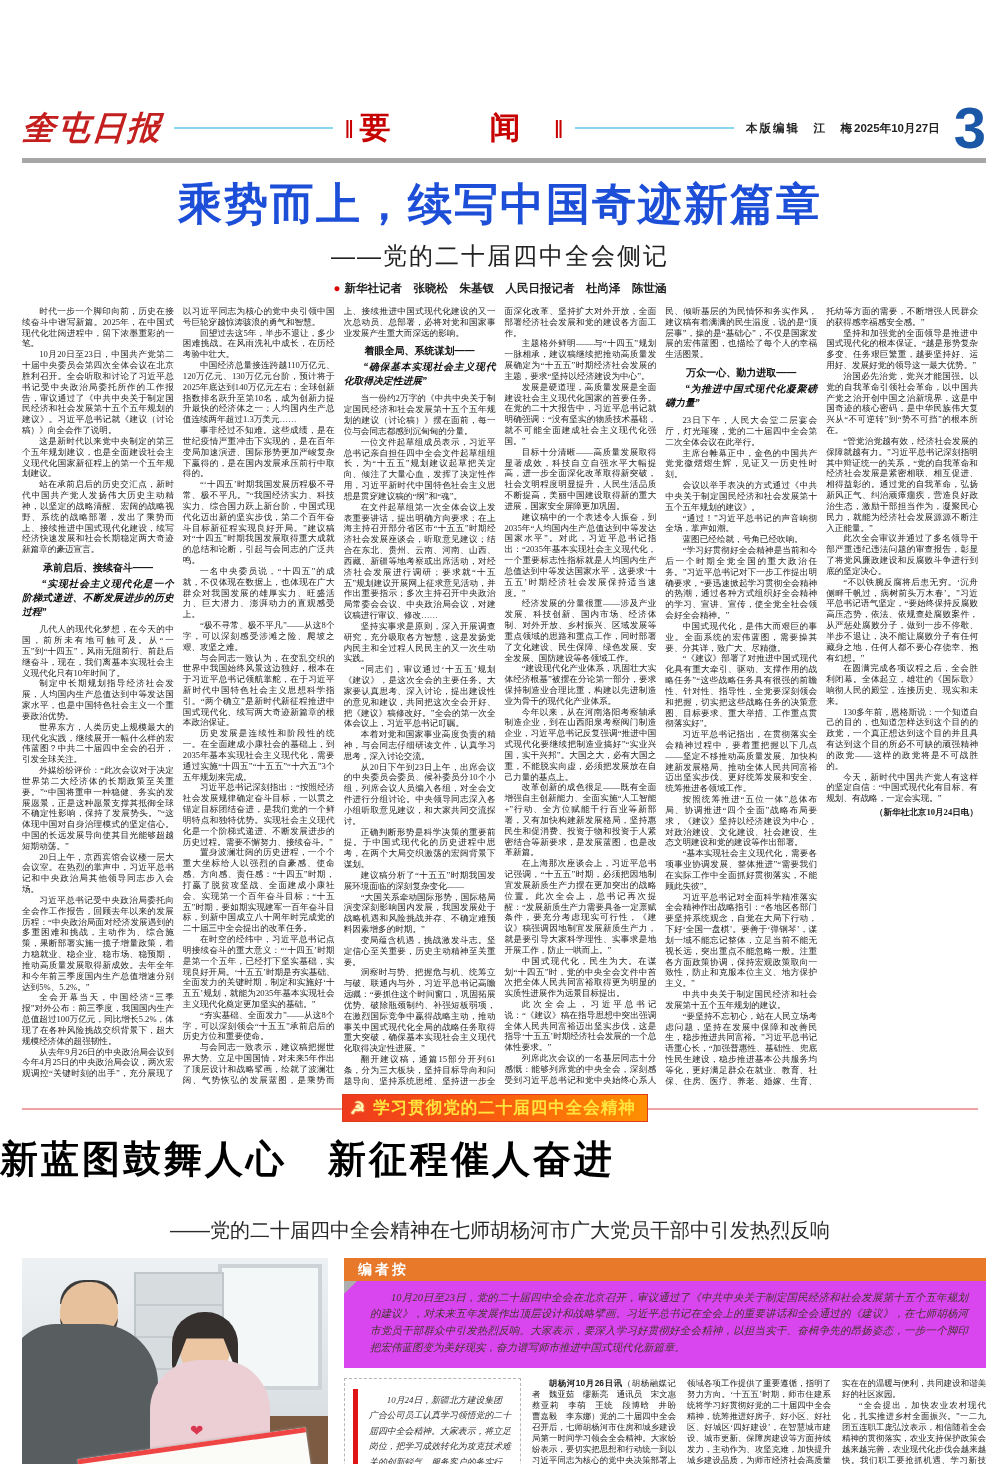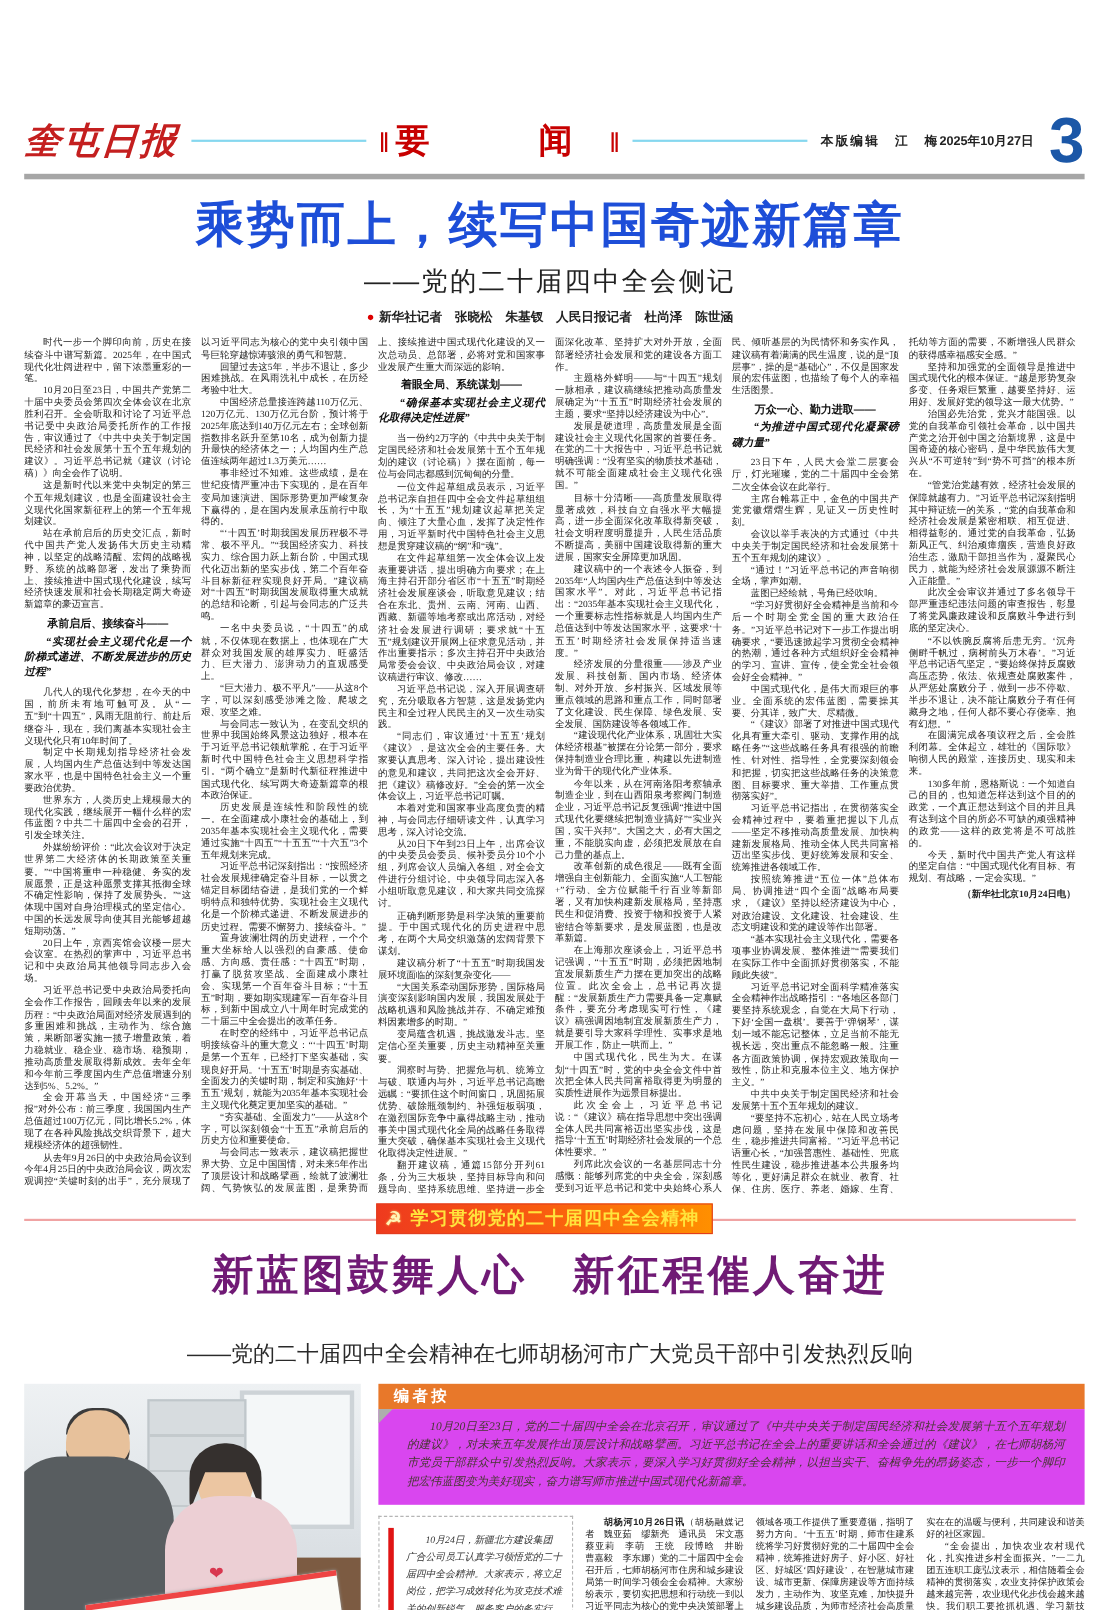--- a/index.html
+++ b/index.html
@@ -47,21 +47,21 @@
   .banner-wrap{position:relative;height:32px;margin:6px 22px 0;}
   .banner-line{position:absolute;left:0;right:0;top:14px;height:2px;background:#f0a3a3;}
   .banner{position:absolute;left:320px;top:0;height:28px;display:flex;align-items:center;
         padding:0 12px 0 8px;background:linear-gradient(90deg,#ee3a1e,#f95d10,#ff9000);
         color:#ffe43c;font-weight:bold;font-size:16.5px;letter-spacing:1px;
         font-family:"Liberation Sans",sans-serif;box-shadow:0 0 0 1px #e23c1e inset;}
   .emblem{color:#fff6b8;font-size:17px;margin-right:7px;text-shadow:0 0 2px #ffd76e;}
 
   
   .title2{font-family:Liberation Sans, sans-serif;font-weight:bold;font-size:38px;
-        letter-spacing:3px;color:#701a75;text-align:center;margin-top:8px;}
+        letter-spacing:3px;color:#000000;margin-top:8px;}
   .subtitle2{font-size:20px;color:#2a2a2a;text-align:center;margin-top:5px;
         font-family:"Liberation Sans",sans-serif;}
   .bottom{display:flex;gap:16px;margin:14px 14px 0 22px;}
   .photo{width:306px;height:246px;flex:none;position:relative;overflow:hidden;
         background:linear-gradient(180deg,#eef1f3 0%,#dde2e6 55%,#cdd3d7 100%);}
   .ph-window{position:absolute;right:6px;top:6px;width:96px;height:118px;background:#f4f7f8;
         border:4px solid #cdd3d7;}
   .ph-cabinet{position:absolute;right:104px;top:14px;width:86px;height:130px;background:#d7dcdf;
         border:2px solid #c0c7cb;background-image:repeating-linear-gradient(180deg,#d7dcdf 0 30px,#c4cacd 30px 32px);}
   .ph-desk{position:absolute;right:0;bottom:0;width:120px;height:88px;background:#7c5b42;}
@@ -135,34 +135,34 @@
       <p class="ap p">外媒纷纷评价：“此次会议对于决定世界第二大经济体的长期政策至关重要。”“中国将重申一种稳健、务实的发展愿景，正是这种愿景支撑其抵御全球不确定性影响，保持了发展势头。”“这体现中国对自身治理模式的坚定信心。中国的长远发展导向使其目光能够超越短期动荡。”</p>
       <p class="ap p">20日上午，京西宾馆会议楼一层大会议室。在热烈的掌声中，习近平总书记和中央政治局其他领导同志步入会场。</p>
       <p class="ap p">习近平总书记受中央政治局委托向全会作工作报告，回顾去年以来的发展历程：“中央政治局面对经济发展遇到的多重困难和挑战，主动作为、综合施策，果断部署实施一揽子增量政策，着力稳就业、稳企业、稳市场、稳预期，推动高质量发展取得新成效。去年全年和今年前三季度国内生产总值增速分别达到5%、5.2%。”</p>
       <p class="ap p">全会开幕当天，中国经济“三季报”对外公布：前三季度，我国国内生产总值超过100万亿元，同比增长5.2%，体现了在各种风险挑战交织背景下，超大规模经济体的超强韧性。</p>
       <p class="ap p">从去年9月26日的中央政治局会议到今年4月25日的中央政治局会议，两次宏观调控“关键时刻的出手”，充分展现了以习近平同志为核心的党中央引领中国号巨轮穿越惊涛骇浪的勇气和智慧。</p>
       <p class="ap p">回望过去这5年，半步不退让，多少困难挑战。在风雨洗礼中成长，在历经考验中壮大。</p>
       <p class="ap p">中国经济总量接连跨越110万亿元、120万亿元、130万亿元台阶，预计将于2025年底达到140万亿元左右；全球创新指数排名跃升至第10名，成为创新力提升最快的经济体之一；人均国内生产总值连续两年超过1.3万美元……</p>
       <p class="ap p">事非经过不知难。这些成绩，是在世纪疫情严重冲击下实现的，是在百年变局加速演进、国际形势更加严峻复杂下赢得的，是在国内发展承压前行中取得的。</p>
       <p class="ap p">“‘十四五’时期我国发展历程极不寻常、极不平凡。”“我国经济实力、科技实力、综合国力跃上新台阶，中国式现代化迈出新的坚实步伐，第二个百年奋斗目标新征程实现良好开局。”建议稿对“十四五”时期我国发展取得重大成就的总结和论断，引起与会同志的广泛共鸣。</p>
       <p class="ap p">一名中央委员说，“十四五”的成就，不仅体现在数据上，也体现在广大群众对我国发展的雄厚实力、旺盛活力、巨大潜力、澎湃动力的直观感受上。</p>
-      <p class="ap p">“巨大潜力、极不平凡”——从这8个字，可以深刻感受涉滩之险、爬坡之艰、攻坚之难。</p>
+      <p class="ap p">“极不寻常、极不平凡”——从这8个字，可以深刻感受涉滩之险、爬坡之艰、攻坚之难。</p>
       <p class="ap p">与会同志一致认为，在变乱交织的世界中我国始终风景这边独好，根本在于习近平总书记领航掌舵，在于习近平新时代中国特色社会主义思想科学指引。“两个确立”是新时代新征程推进中国式现代化、续写两大奇迹新篇章的根本政治保证。</p>
       <p class="ap p">历史发展是连续性和阶段性的统一。在全面建成小康社会的基础上，到2035年基本实现社会主义现代化，需要通过实施“十四五”“十五五”“十六五”3个五年规划来完成。</p>
       <p class="ap p">习近平总书记深刻指出：“按照经济社会发展规律确定奋斗目标，一以贯之锚定目标团结奋进，是我们党的一个鲜明特点和独特优势。实现社会主义现代化是一个阶梯式递进、不断发展进步的历史过程。需要不懈努力、接续奋斗。”</p>
       <p class="ap p">置身波澜壮阔的历史进程，一个个重大坐标给人以强烈的自豪感、使命感、方向感、责任感：“十四五”时期，打赢了脱贫攻坚战、全面建成小康社会、实现第一个百年奋斗目标；“十五五”时期，要如期实现建军一百年奋斗目标，到新中国成立八十周年时完成党的二十届三中全会提出的改革任务。</p>
       <p class="ap p">在时空的经纬中，习近平总书记点明接续奋斗的重大意义：“‘十四五’时期是第一个五年，已经打下坚实基础，实现良好开局。‘十五五’时期是夯实基础、全面发力的关键时期，制定和实施好‘十五五’规划，就能为2035年基本实现社会主义现代化奠定更加坚实的基础。”</p>
       <p class="ap p">“夯实基础、全面发力”——从这8个字，可以深刻领会“十五五”承前启后的历史方位和重要使命。</p>
       <p class="ap p">与会同志一致表示，建议稿把握世界大势、立足中国国情，对未来5年作出了顶层设计和战略擘画，绘就了波澜壮阔、气势恢弘的发展蓝图，是乘势而上、接续推进中国式现代化建设的又一次总动员、总部署，必将对党和国家事业发展产生重大而深远的影响。</p>
       <p class="ap subhead">着眼全局、系统谋划——</p>
       <p class="ap subquote">“确保基本实现社会主义现代化取得决定性进展”</p>
       <p class="ap p">当一份约2万字的《中共中央关于制定国民经济和社会发展第十五个五年规划的建议（讨论稿）》摆在面前，每一位与会同志都感到沉甸甸的分量。</p>
       <p class="ap p">一位文件起草组成员表示，习近平总书记亲自担任四中全会文件起草组组长，为“十五五”规划建议起草把关定向、倾注了大量心血，发挥了决定性作用，习近平新时代中国特色社会主义思想是贯穿建议稿的“纲”和“魂”。</p>
       <p class="ap p">在文件起草组第一次全体会议上发表重要讲话，提出明确方向要求；在上海主持召开部分省区市“十五五”时期经济社会发展座谈会，听取意见建议；结合在东北、贵州、云南、河南、山西、西藏、新疆等地考察或出席活动，对经济社会发展进行调研；要求就“十五五”规划建议开展网上征求意见活动，并作出重要指示；多次主持召开中央政治局常委会会议、中央政治局会议，对建议稿进行审议、修改……</p>
-      <p class="ap p">习近平总书记说，深入开展调查研究，充分吸取各方智慧，这是发扬党内民主和全过程人民民主的又一次生动实践。</p>
+      <p class="ap p">坚持实事求是原则，深入开展调查研究，充分吸取各方智慧，这是发扬党内民主和全过程人民民主的又一次生动实践。</p>
       <p class="ap p">“同志们，审议通过‘十五五’规划《建议》，是这次全会的主要任务。大家要认真思考、深入讨论，提出建设性的意见和建议，共同把这次全会开好、把《建议》稿修改好。”全会的第一次全体会议上，习近平总书记叮嘱。</p>
       <p class="ap p">本着对党和国家事业高度负责的精神，与会同志仔细研读文件，认真学习思考，深入讨论交流。</p>
       <p class="ap p">从20日下午到23日上午，出席会议的中央委员会委员、候补委员分10个小组，列席会议人员编入各组，对全会文件进行分组讨论。中央领导同志深入各小组听取意见建议，和大家共同交流探讨。</p>
       <p class="ap p">正确判断形势是科学决策的重要前提。于中国式现代化的历史进程中思考，在两个大局交织激荡的宏阔背景下谋划。</p>
       <p class="ap p">建议稿分析了“十五五”时期我国发展环境面临的深刻复杂变化——</p>
       <p class="ap p">“大国关系牵动国际形势，国际格局演变深刻影响国内发展，我国发展处于战略机遇和风险挑战并存、不确定难预料因素增多的时期。”</p>
       <p class="ap p">变局蕴含机遇，挑战激发斗志。坚定信心至关重要，历史主动精神至关重要。</p>
       <p class="ap p">洞察时与势、把握危与机、统筹立与破、联通内与外，习近平总书记高瞻远瞩：“要抓住这个时间窗口，巩固拓展优势、破除瓶颈制约、补强短板弱项，在激烈国际竞争中赢得战略主动，推动事关中国式现代化全局的战略任务取得重大突破，确保基本实现社会主义现代化取得决定性进展。”</p>
       <p class="ap p">翻开建议稿，通篇15部分开列61条，分为三大板块，坚持目标导向和问题导向、坚持系统思维、坚持进一步全面深化改革、坚持扩大对外开放，全面部署经济社会发展和党的建设各方面工作。</p>
       <p class="ap p">主题格外鲜明——与“十四五”规划一脉相承，建议稿继续把推动高质量发展确定为“十五五”时期经济社会发展的主题，要求“坚持以经济建设为中心”。</p>

